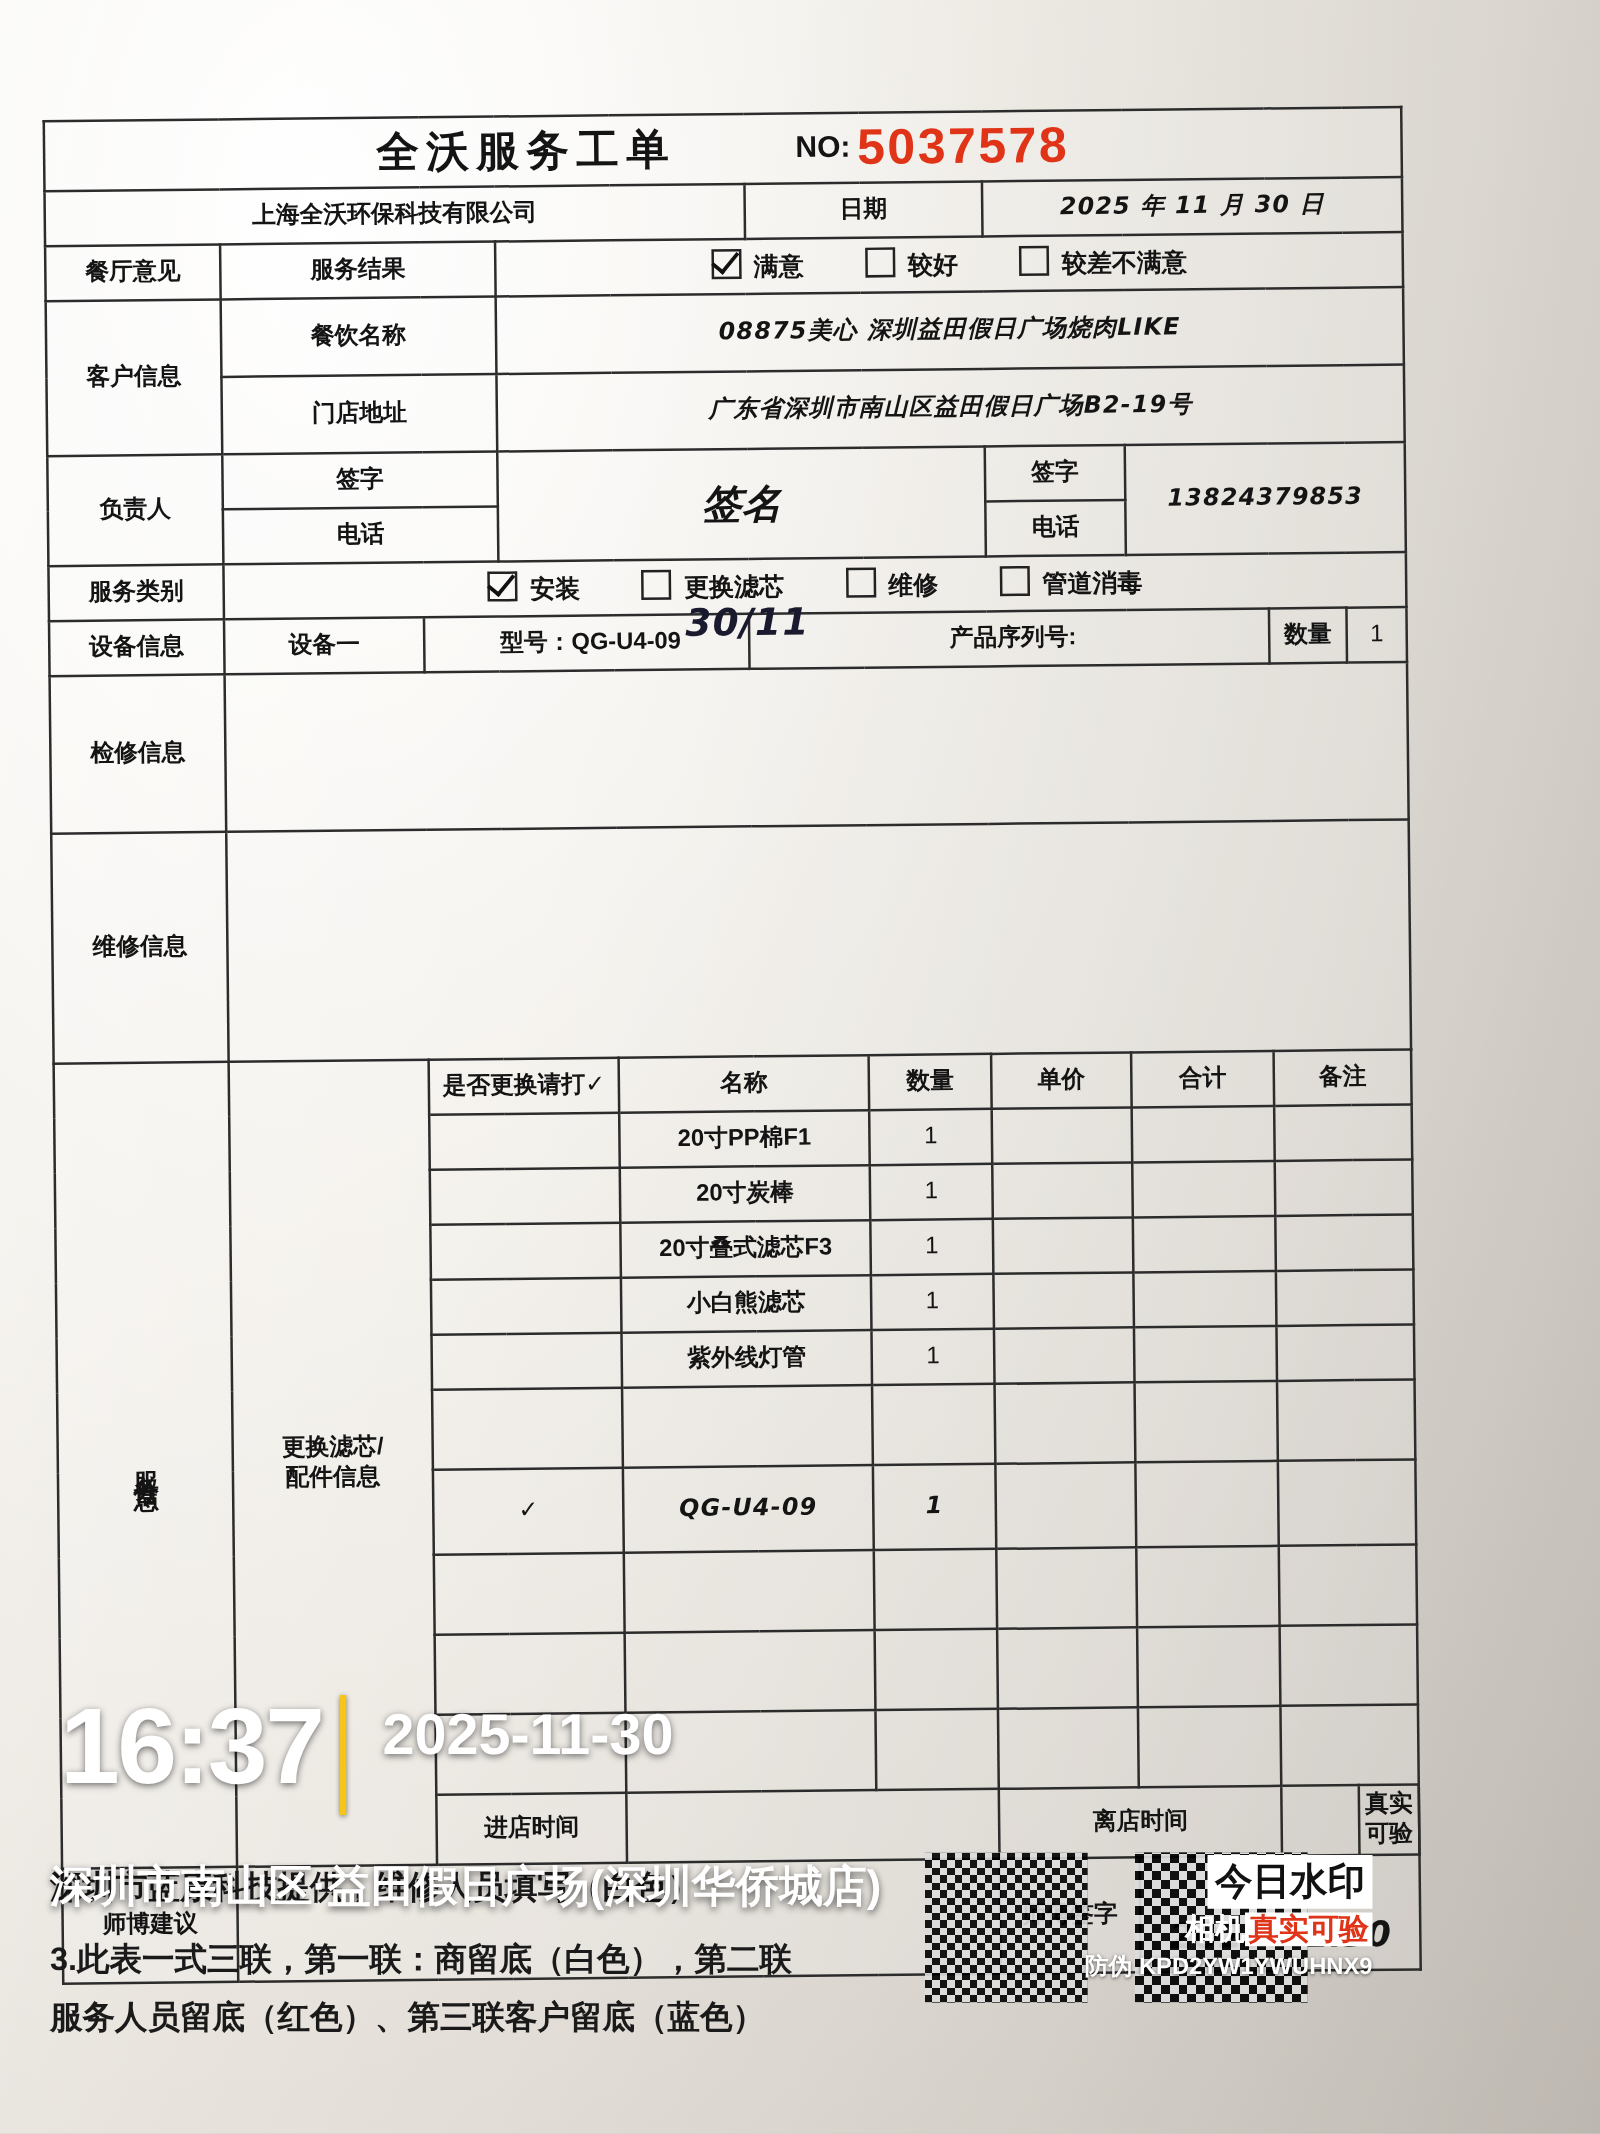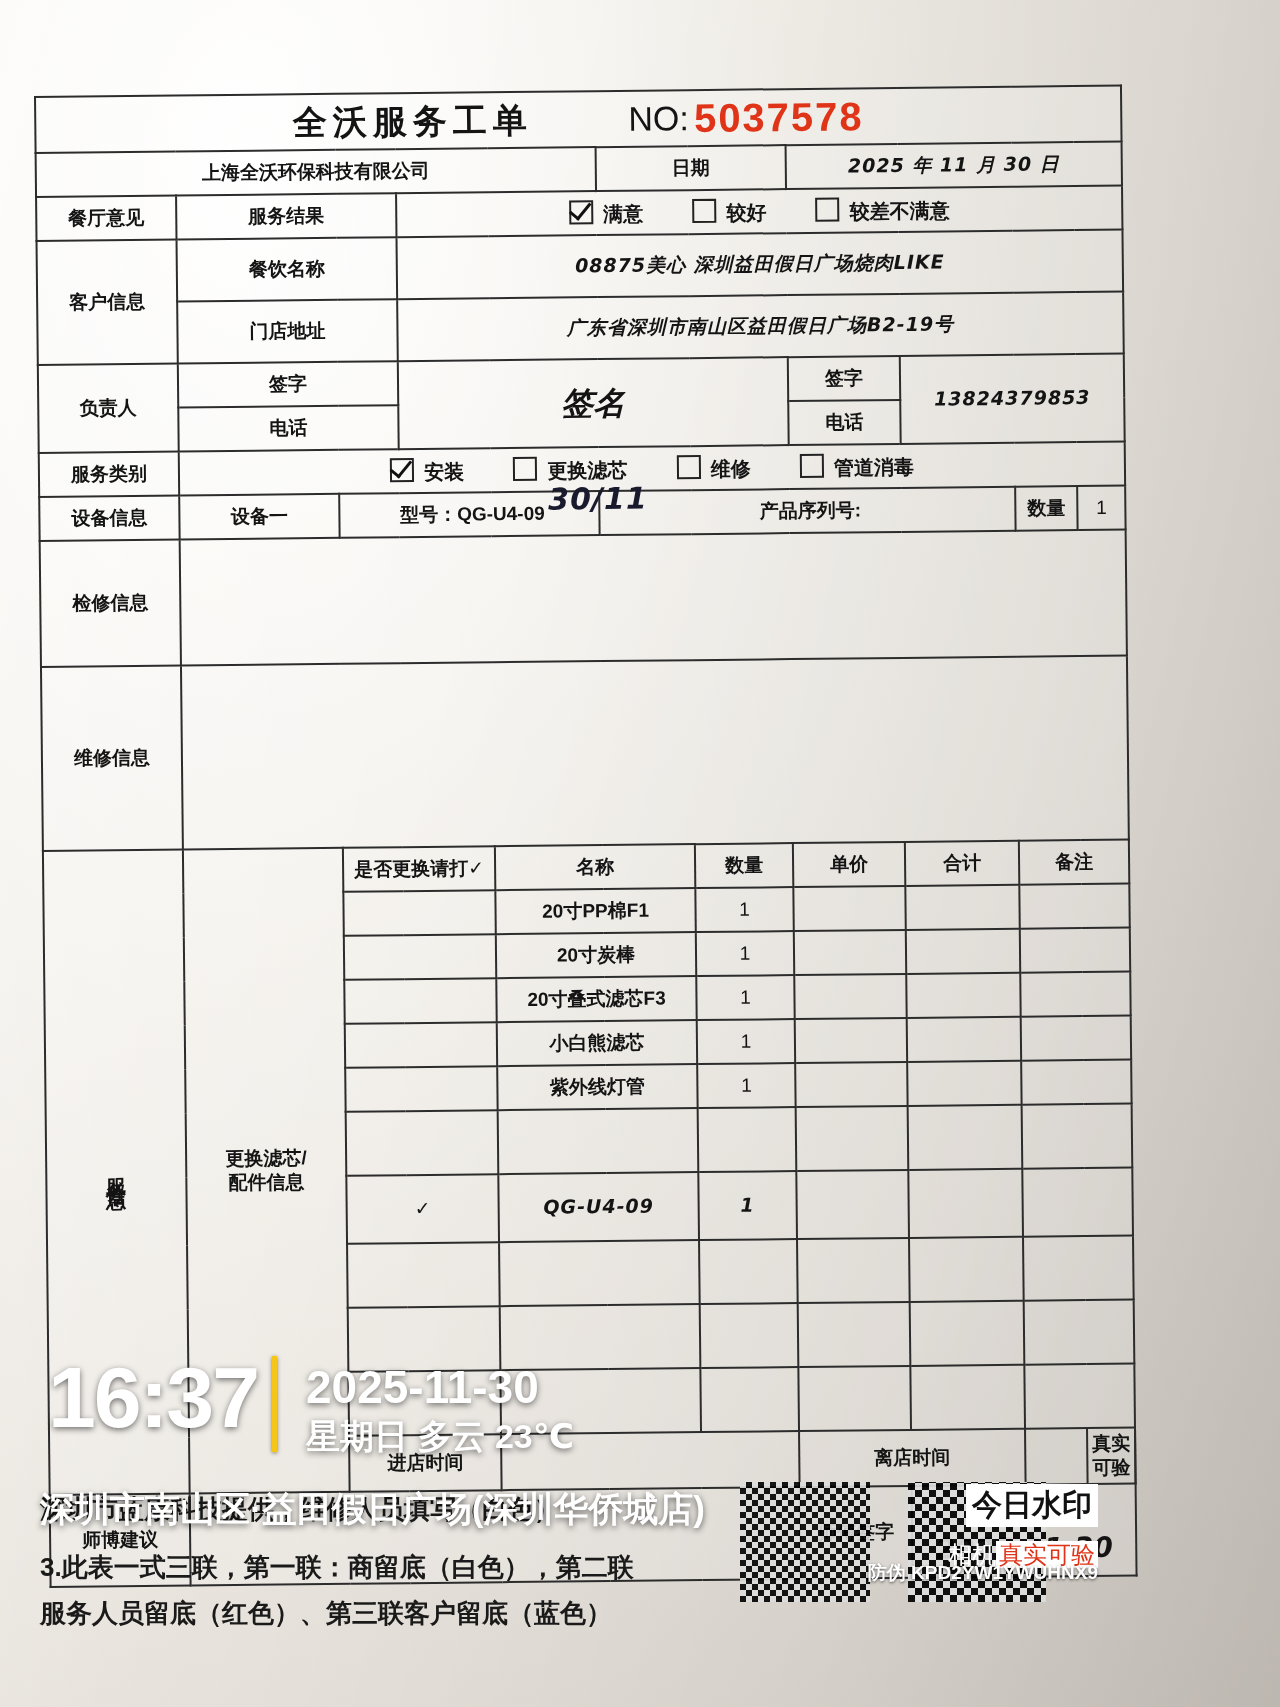--- a/index.html
+++ b/index.html
@@ -40,21 +40,21 @@
     vertical-align:middle;
     padding:2px 4px;
     line-height:1.25;
     height:38px;
   }
   .title-cell{height:62px;}
   .title{
     font-size:34px;font-weight:bold;letter-spacing:6px;display:inline-block;
     vertical-align:middle;
   }
-  .no-label{font-size:34px;font-weight:normal;margin-left:90px;vertical-align:middle;}
+  .no-label{font-size:24px;font-weight:bold;margin-left:90px;vertical-align:middle;}
   .no-val{font-size:40px;font-weight:bold;color:#e03418;letter-spacing:2px;vertical-align:middle;}
   .lbl{font-size:20px;font-weight:bold;}
   .lbl-sm{font-size:19px;font-weight:bold;}
   .company{font-size:21px;font-weight:bold;text-align:left;padding-left:140px;}
   .cb{
     display:inline-block;width:20px;height:20px;border:2px solid #222;
     margin-right:10px;vertical-align:-3px;position:relative;background:transparent;
   }
   .cb.checked:after{
     content:"";position:absolute;left:3px;top:-4px;width:9px;height:18px;
@@ -98,21 +98,21 @@
     text-shadow:0 2px 6px rgba(0,0,0,.55);
   }
   #wm .addr{
     position:absolute;left:40px;top:150px;font-size:35px;font-weight:bold;
     text-shadow:0 2px 6px rgba(0,0,0,.6);
   }
   #wm .brand{
     position:absolute;right:14px;top:148px;text-align:right;
   }
   #wm .brand .b1{font-size:30px;font-weight:bold;background:#fff;color:#111;padding:1px 6px;display:inline-block;}
-  #wm .brand .b2{font-size:24px;font-weight:normal;display:block;margin-top:12px;}
+  #wm .brand .b2{font-size:24px;font-weight:bold;display:block;margin-top:0;}
   #wm .brand .b2 em{color:#e03418;font-style:normal;background:#fff;padding:0 3px;}
   #wm .fake{
     position:absolute;right:14px;top:224px;font-size:19px;font-weight:bold;
     text-shadow:0 1px 3px rgba(0,0,0,.6);
   }
   #qr{
     position:absolute;left:908px;top:146px;width:138px;height:120px;
     background:
       repeating-linear-gradient(90deg,#fff 0 7px,#222 7px 14px),
       repeating-linear-gradient(0deg,#fff 0 7px,#222 7px 14px);
@@ -348,21 +348,20 @@
 </div>
 
 <div class="footnote" style="top:1492px">深圳市蓝康科技提供，维修人员填写（白色）</div>
 <div class="footnote" style="top:1550px">3.此表一式三联，第一联：商留底（白色），第二联</div>
 <div class="footnote" style="top:1596px">服务人员留底（红色）、第三联客户留底（蓝色）</div>
 
 <div id="wm">
   <div class="time">16:37</div>
   <div class="bar"></div>
   <div class="date">2025-11-30</div>
-  <div class="wk">星期日 多云 23℃</div>
   <div class="addr">深圳市南山区·益田假日广场(深圳华侨城店)</div>
   <div id="qr2"></div>
   <div id="qr"></div>
   <div class="brand">
     <span class="b1">今日水印</span>
     <span class="b2">
       <span>相机</span><em>真实可验</em>
     </span>
   </div>
   <div class="fake">防伪 KPD2YW1YWUHNX9</div>

